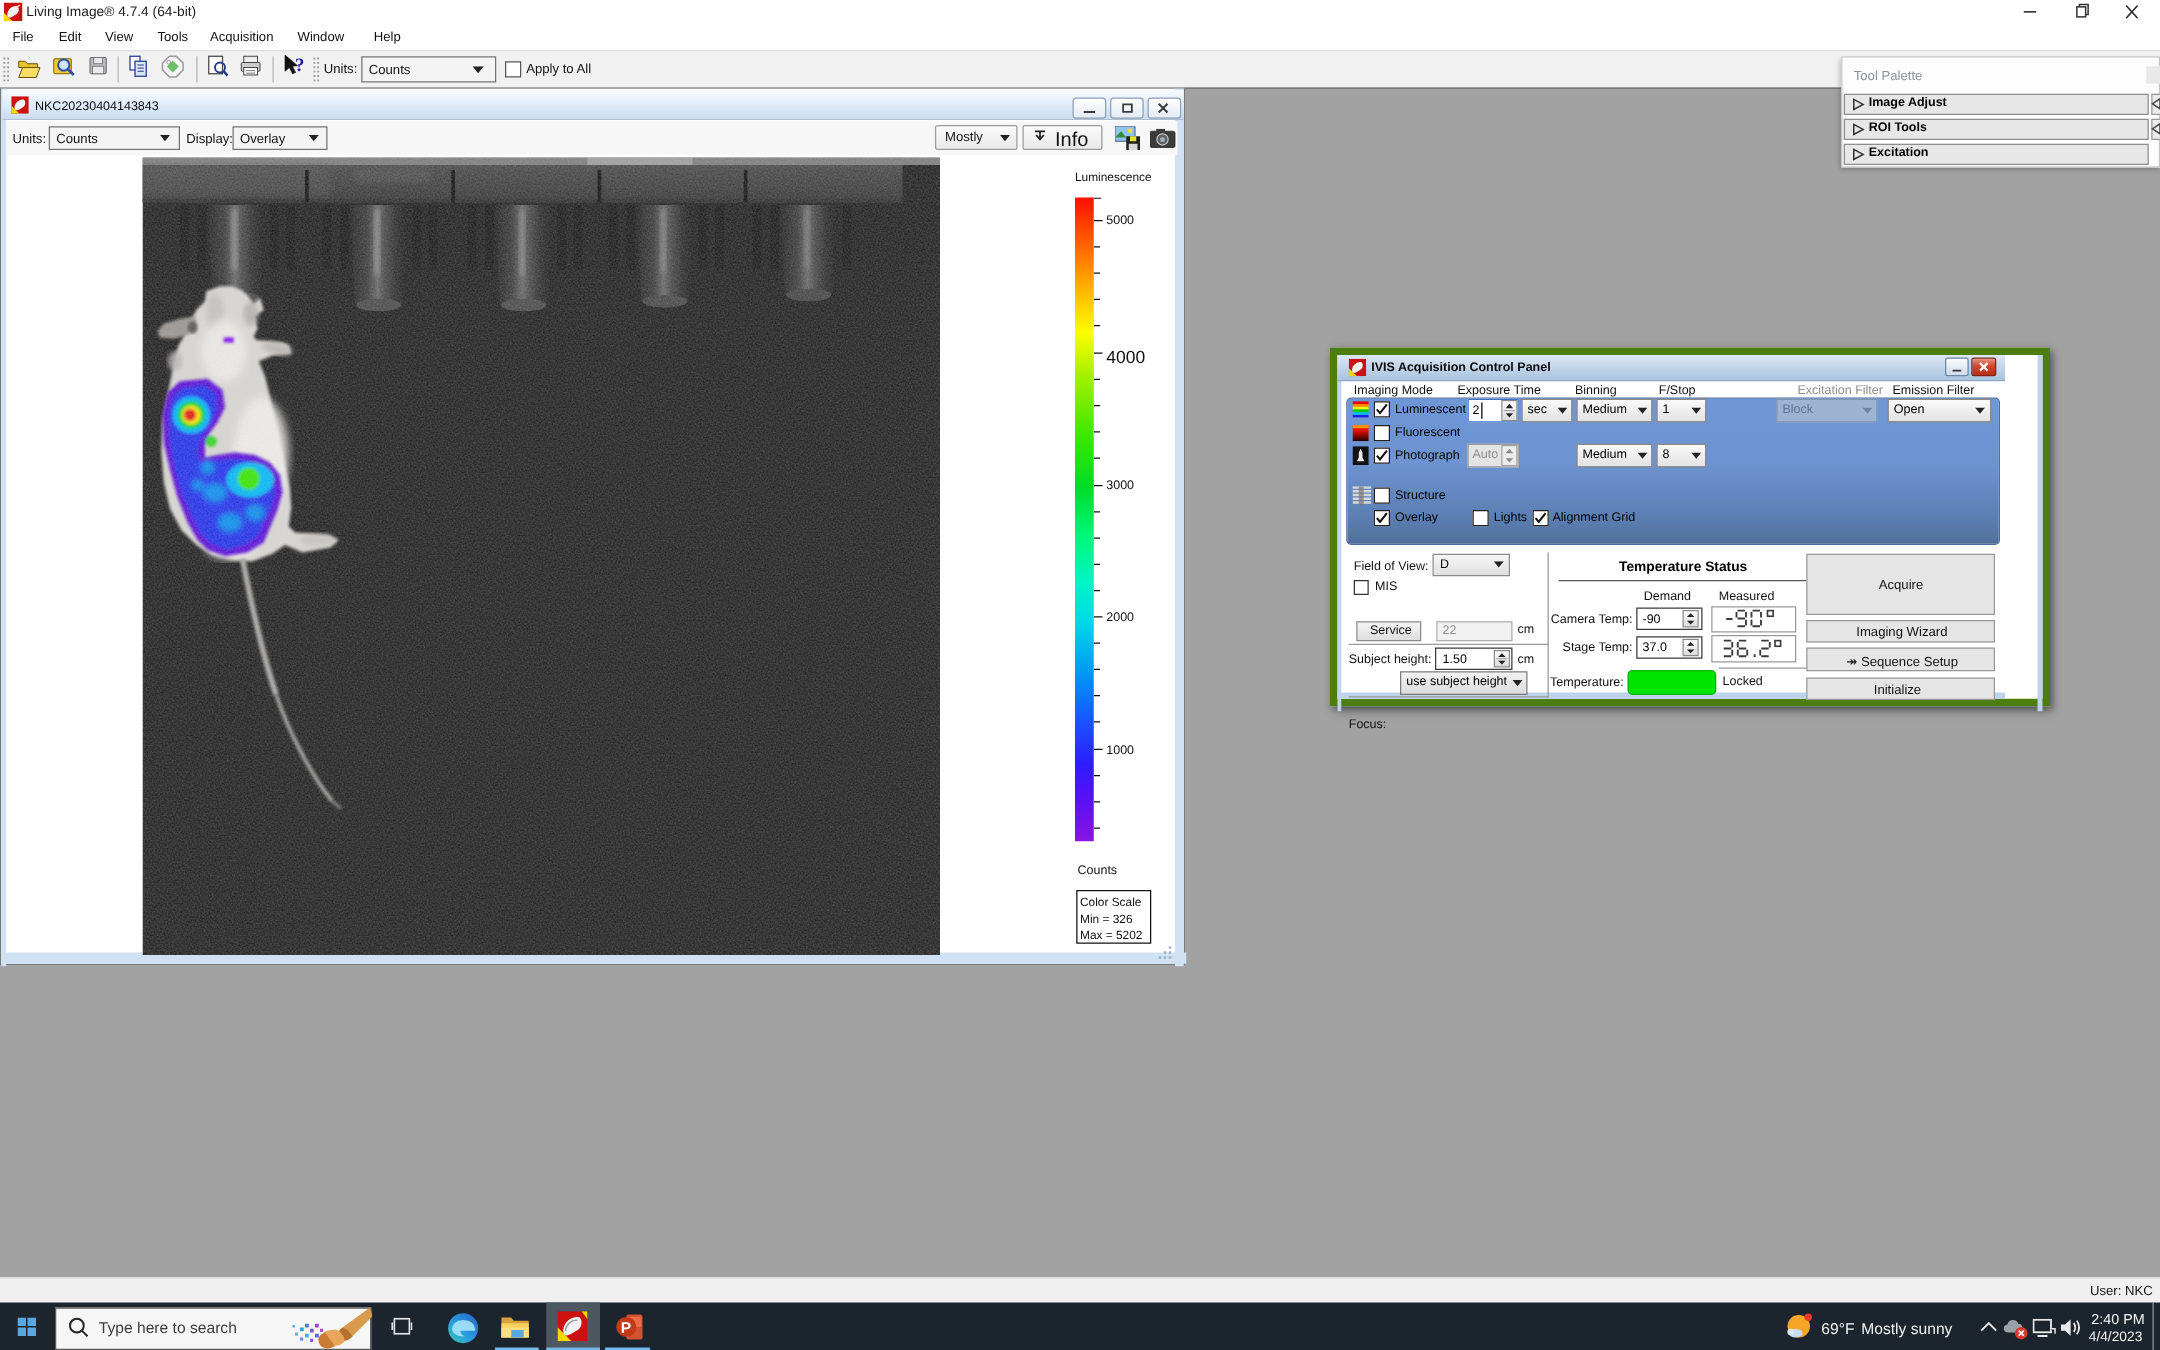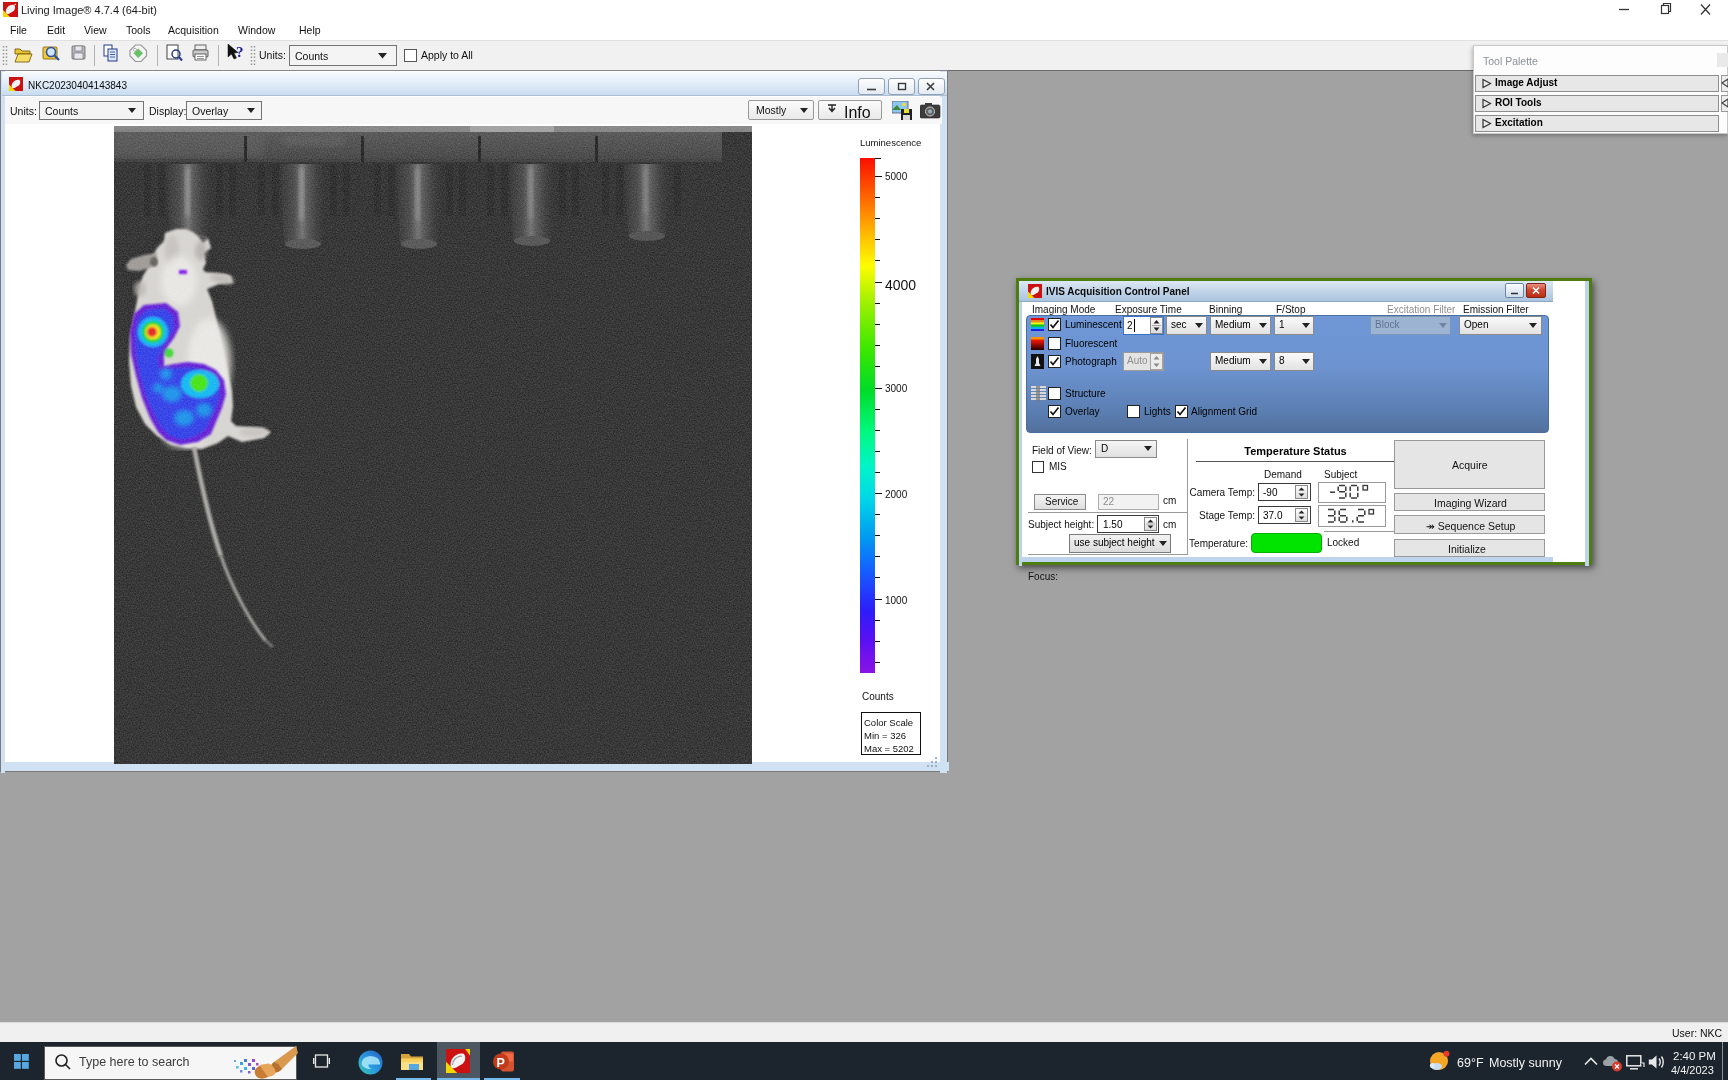--- a/index.html
+++ b/index.html
@@ -355,21 +355,21 @@
   <div class="tx" style="left:884px;top:100px;font-size:10px;color:#111;">5000</div>
   <div class="tx" style="left:884px;top:206px;font-size:14px;color:#111;">4000</div>
   <div class="tx" style="left:884px;top:312px;font-size:10px;color:#111;">3000</div>
   <div class="tx" style="left:884px;top:418px;font-size:10px;color:#111;">2000</div>
   <div class="tx" style="left:884px;top:524px;font-size:10px;color:#111;">1000</div>
   <div class="tx" style="left:861px;top:620px;font-size:10px;color:#111;">Counts</div>
   <div class="abs" style="left:860px;top:641px;width:60px;height:43px;background:#fff;border:1px solid #111;"></div>
   <div class="tx" style="left:863px;top:645px;font-size:9.5px;color:#111;line-height:13px;">Color Scale<br>Min = 326<br>Max = 5202</div>
 </div>
 
-<div class="abs" style="left:1016px;top:278px;width:576px;height:287px;background:#ffffff;border:3px solid #4d7c0f;box-shadow:2px 3px 7px rgba(0,0,0,0.55);">
+<div class="abs" style="left:1064px;top:278px;width:576px;height:287px;background:#ffffff;border:6px solid #4d7c0f;box-shadow:2px 3px 7px rgba(0,0,0,0.55);">
 
   <div class="abs" style="left:0;top:0;width:3px;height:285px;background:#bdd4ec;"></div>
   <div class="abs" style="right:0;top:0;width:4px;height:285px;background:#bdd4ec;"></div>
   <div class="abs" style="left:0;bottom:0;width:534px;height:5px;background:#bdd4ec;"></div>
 
   <div class="abs" style="left:0;top:0;width:534px;height:21px;background:linear-gradient(180deg,#dce8f4 0%,#c2d5e9 50%,#a9c4de 100%);border-bottom:1px solid #8fa8c4;"></div>
   <div class="abs" style="left:9px;top:3px;">
     <svg width="14" height="14" viewBox="0 0 15 15">
       <rect x="0" y="0" width="15" height="15" fill="#cc1111"></rect>
       <path d="M0 15 L0 8 L7 15 Z" fill="#f5d800"></path>
@@ -539,21 +539,21 @@
   <div class="tx" style="left:55px;top:256px;font-size:10px;color:#000;">use subject height</div>
   <svg class="abs" style="left:140px;top:260px;" width="9" height="6">
       <path d="M0 0 L8 0 L4 5 Z" fill="#222"></path>
     </svg>
   <div class="abs" style="left:9px;top:273px;width:160px;height:1px;background:#9a9a9a;"></div>
   <div class="abs" style="left:168px;top:158px;width:1px;height:116px;background:#9a9a9a;"></div>
 
   <div class="tx" style="left:177px;top:164px;width:199px;text-align:center;font-size:11px;font-weight:bold;color:#000;">Temperature Status</div>
   <div class="abs" style="left:177px;top:180px;width:199px;height:1px;background:#555;"></div>
   <div class="tx" style="left:245px;top:188px;font-size:10px;color:#111;">Demand</div>
-  <div class="tx" style="left:305px;top:188px;font-size:10px;color:#111;">Subject</div>
+  <div class="tx" style="left:305px;top:188px;font-size:10px;color:#111;">Measured</div>
   <div class="tx" style="left:150px;top:206px;width:86px;text-align:right;font-size:10px;color:#111;">Camera Temp:</div>
   <div class="abs" style="left:239px;top:202px;width:53px;height:18px;background:#fff;border:1.5px solid #3a3a3a;"></div>
   <div class="tx" style="left:244px;top:206px;font-size:10px;color:#000;">-90</div>
   <div class="abs" style="left:276px;top:204px;width:13px;height:14px;background:linear-gradient(#fdfdfd,#dcdcdc);border:1px solid #8a8a8a;"></div>
   <svg class="abs" style="left:276px;top:204px;" width="13" height="14">
       <path d="M6.5 2.5 L9.5 5.5 L3.5 5.5 Z" fill="#222"></path>
       <path d="M6.5 11.5 L3.5 8.5 L9.5 8.5 Z" fill="#222"></path>
     </svg>
   <div class="abs" style="left:299px;top:201px;width:68px;height:21px;background:#fff;border:1px solid #9a9a9a;"></div>
   <svg class="abs" style="left:299px;top:201px;" width="68" height="21" viewBox="0 0 68 21">

